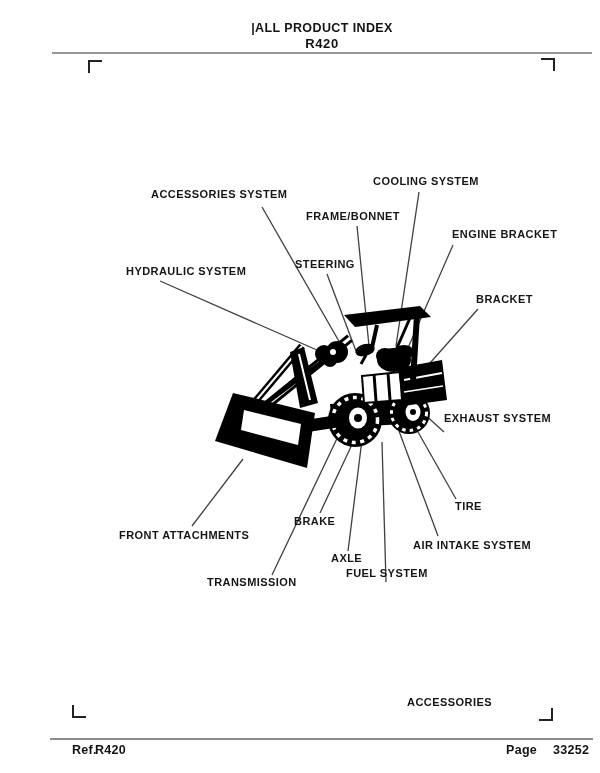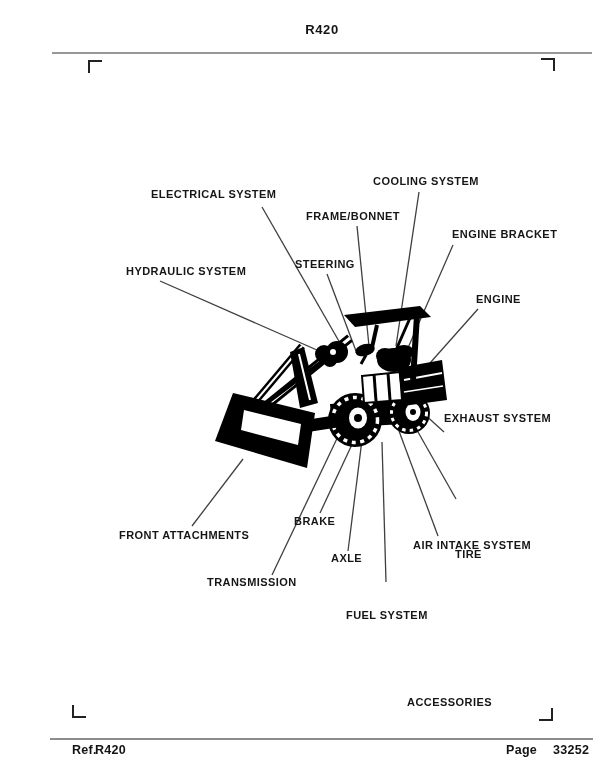--- a/index.html
+++ b/index.html
@@ -65,20 +65,21 @@
     letter-spacing: 0.3px;
     color: #141414;
   }
 </style>
 </head>
 <body>
 
 <div class="page">
 
   <div class="title-block">
+    <div class="page-title">|ALL PRODUCT INDEX</div>
     <div class="model-number">R420</div>
   </div>
   <div class="rule header-rule"></div>
 
   <div class="crop-mark tl"></div>
   <div class="crop-mark tr"></div>
   <div class="crop-mark bl"></div>
   <div class="crop-mark br"></div>
 
   <svg class="diagram-canvas" viewBox="0 0 600 773" xmlns="http://www.w3.org/2000/svg">
@@ -148,35 +149,35 @@
       <circle cx="330" cy="360" r="7" fill="#000"></circle>
       <circle cx="333" cy="352" r="3" fill="#fff"></circle>
 
       <polygon points="305,420 344,414 347,426 308,432" fill="#000"></polygon>
 
       <polygon points="233,393 315,413 307,468 215,441" fill="#000"></polygon>
       <polygon points="244,410 301,424 298,445 241,430" fill="#fff"></polygon>
     </g>
   </svg>
 
-  <div class="part-label" style="left:151px; top:188px;">ELECTRICAL SYSTEM</div>
+  <div class="part-label" style="left:151px; top:188px;">ACCESSORIES SYSTEM</div>
   <div class="part-label" style="left:373px; top:175px;">COOLING SYSTEM</div>
   <div class="part-label" style="left:306px; top:210px;">FRAME/BONNET</div>
   <div class="part-label" style="left:424px; top:228px;margin-left:28px;">ENGINE BRACKET</div>
   <div class="part-label" style="left:295px; top:258px;">STEERING</div>
   <div class="part-label" style="left:126px; top:265px;">HYDRAULIC SYSTEM</div>
-  <div class="part-label" style="left:476px; top:293px;">ENGINE</div>
+  <div class="part-label" style="left:476px; top:293px;">BRACKET</div>
   <div class="part-label" style="left:444px; top:412px;">EXHAUST SYSTEM</div>
-  <div class="part-label" style="left:455px; top:500px;margin-top:48px;">TIRE</div>
+  <div class="part-label" style="left:455px; top:500px;">TIRE</div>
   <div class="part-label" style="left:413px; top:539px;">AIR INTAKE SYSTEM</div>
   <div class="part-label" style="left:119px; top:529px;">FRONT ATTACHMENTS</div>
   <div class="part-label" style="left:294px; top:515px;text-align:center;">BRAKE</div>
   <div class="part-label" style="left:331px; top:552px;">AXLE</div>
   <div class="part-label" style="left:207px; top:576px;">TRANSMISSION</div>
-  <div class="part-label" style="left:346px; top:609px;">FUEL SYSTEM</div>
+  <div class="part-label" style="left:346px; top:567px;">FUEL SYSTEM</div>
   <div class="part-label" style="left:407px; top:696px;">ACCESSORIES</div>
 
   <div class="rule footer-rule"></div>
   <span class="footer-text" style="left:57px;padding-left:15px;">Ref.</span>
   <span class="footer-text" style="left:95px;">R420</span>
   <span class="footer-text" style="left:506px;">Page</span>
   <span class="footer-text" style="left:553px;">33252</span>
 
 </div>
 

